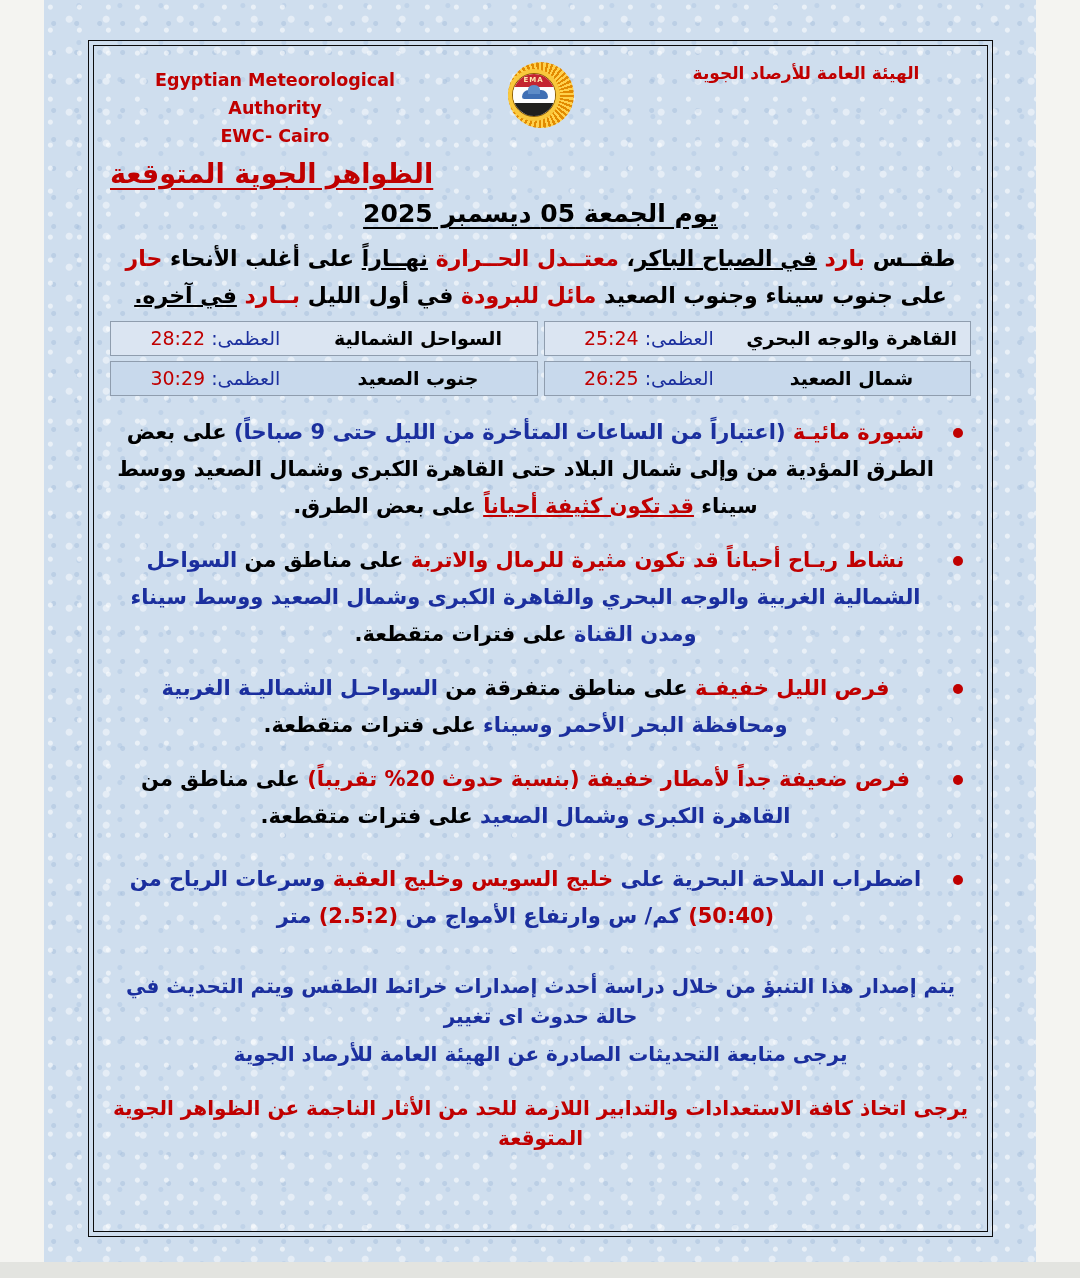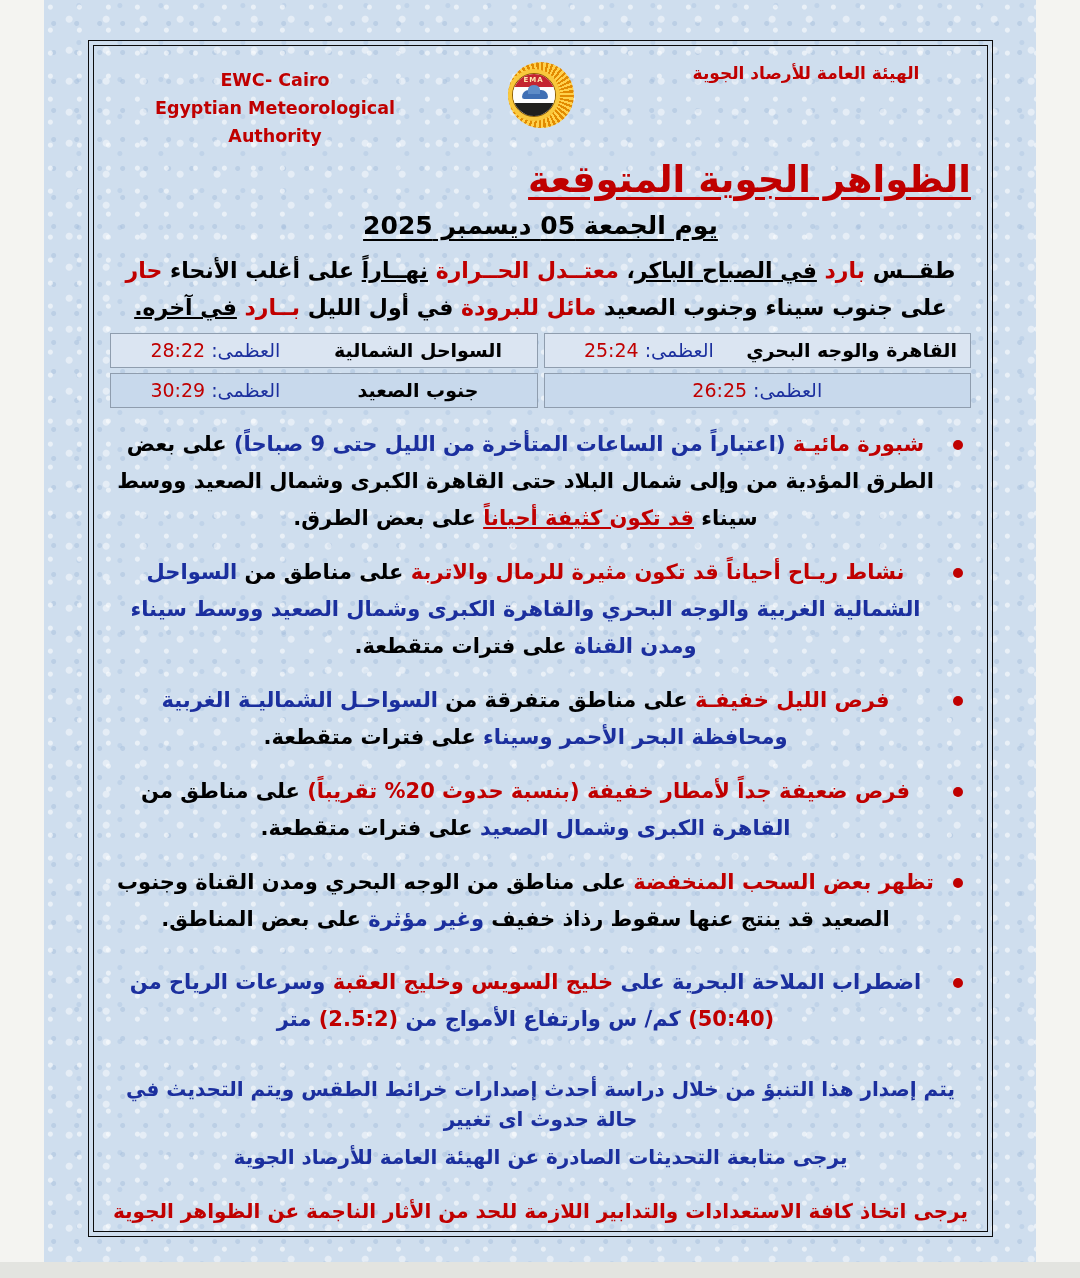--- a/index.html
+++ b/index.html
@@ -47,21 +47,21 @@
   .band-red { flex:1; background:#c42430; color:#ffe9b0; font-size:7px; font-weight:bold;
     text-align:center; line-height:13px; letter-spacing:1px; }
   .band-white { flex:1.25; background:#fdfdfd; position:relative; }
   .band-black { flex:1; background:#20201e; }
   .cloud { position:absolute; left:9px; top:3px; width:26px; height:9px; background:#3f6fb4;
     border-radius:9px 9px 3px 3px; }
   .cloud::before { content:""; position:absolute; left:6px; top:-5px; width:12px; height:9px;
     background:#5e8cc7; border-radius:50% 50% 0 0; }
 
   
-  .title { text-align:right; color:#c00000; font-size:37px; font-weight:bold;
+  .title { text-align:left; color:#c00000; font-size:27px; font-weight:bold;
     text-decoration:underline; text-underline-offset:5px; margin-top:8px; }
   .date { text-align:center; color:#000; font-size:25px; font-weight:bold;
     text-decoration:underline; text-underline-offset:5px; margin-top:10px; }
 
   
   .intro { margin:12px 2px 0 2px; text-align:center; font-size:22px; font-weight:bold;
     line-height:37px; white-space:pre-wrap; }
   .temp-heading { text-align:center; font-size:20px; font-weight:bold; margin-top:4px; }
 
   
@@ -104,22 +104,22 @@
             <div class="emblem">
               <div class="band-red">EMA</div>
               <div class="band-white">
                 <span class="cloud"></span>
               </div>
               <div class="band-black"></div>
             </div>
           </div>
         </div>
         <div class="hdr-en" dir="ltr">
+          <div>Egyptian Meteorological Authority</div>
           <div>EWC- Cairo</div>
-          <div>Egyptian Meteorological Authority</div>
         </div>
       </div>
 
       <div class="title">الظواهر الجوية المتوقعة</div>
       <div class="date">يوم الجمعة 05 ديسمبر 2025</div>
 
       <p class="intro"><span style="color: rgb(0, 0, 0);">طقــس </span><span style="color: rgb(192, 0, 0);">بارد </span><span style="color: rgb(0, 0, 0); text-decoration: underline;">في الصباح الباكر</span><span style="color: rgb(0, 0, 0);">، </span><span style="color: rgb(192, 0, 0);">معتــدل الحــرارة </span><span style="color: rgb(0, 0, 0); text-decoration: underline;">نهــاراً</span><span style="color: rgb(0, 0, 0);"> على أغلب الأنحاء </span><span style="color: rgb(192, 0, 0);">حار </span><span style="color: rgb(0, 0, 0);">على جنوب سيناء وجنوب الصعيد </span><span style="color: rgb(192, 0, 0);">مائل للبرودة </span><span style="color: rgb(0, 0, 0);">في أول الليل </span><span style="color: rgb(192, 0, 0);">بــارد </span><span style="color: rgb(0, 0, 0); text-decoration: underline;">في آخره.</span></p>
 
 
       <div class="temp-table">
@@ -128,35 +128,35 @@
             <span class="t-region">القاهرة والوجه البحري</span>
             <span class="t-max"><span class="max-label">العظمى: </span><span class="max-value" dir="ltr">25:24</span></span>
           </div>
           <div class="t-half">
             <span class="t-region">السواحل الشمالية</span>
             <span class="t-max"><span class="max-label">العظمى: </span><span class="max-value" dir="ltr">28:22</span></span>
           </div>
         </div>
         <div class="t-row r2">
           <div class="t-half">
+            <span class="t-region">شمال الصعيد</span>
             <span class="t-max"><span class="max-label">العظمى: </span><span class="max-value" dir="ltr">26:25</span></span>
           </div>
           <div class="t-half">
             <span class="t-region">جنوب الصعيد</span>
             <span class="t-max"><span class="max-label">العظمى: </span><span class="max-value" dir="ltr">30:29</span></span>
           </div>
         </div>
       </div>
 
       <ul class="bullets">
         <li><span class="bullet-dot"></span><span><span style="color: rgb(192, 0, 0);">شبورة مائيـة </span><span style="color: rgb(27, 47, 158);">(اعتباراً من الساعات المتأخرة من الليل حتى 9 صباحاً) </span><span style="color: rgb(0, 0, 0);">على بعض الطرق المؤدية من وإلى شمال البلاد حتى القاهرة الكبرى وشمال الصعيد ووسط سيناء </span><span style="color: rgb(192, 0, 0); text-decoration: underline;">قد تكون كثيفة أحياناً</span><span style="color: rgb(0, 0, 0);"> على بعض الطرق.</span></span></li>
         <li><span class="bullet-dot"></span><span><span style="color: rgb(192, 0, 0);">نشاط ريـاح أحياناً قد تكون مثيرة للرمال والاتربة </span><span style="color: rgb(0, 0, 0);">على مناطق من </span><span style="color: rgb(27, 47, 158);">السواحل الشمالية الغربية والوجه البحري والقاهرة الكبرى وشمال الصعيد ووسط سيناء ومدن القناة </span><span style="color: rgb(0, 0, 0);">على فترات متقطعة.</span></span></li>
         <li><span class="bullet-dot"></span><span><span style="color: rgb(192, 0, 0);">فرص الليل خفيفـة </span><span style="color: rgb(0, 0, 0);">على مناطق متفرقة من </span><span style="color: rgb(27, 47, 158);">السواحـل الشماليـة الغربية ومحافظة البحر الأحمر وسيناء </span><span style="color: rgb(0, 0, 0);">على فترات متقطعة.</span></span></li>
         <li><span class="bullet-dot"></span><span><span style="color: rgb(192, 0, 0);">فرص ضعيفة جداً لأمطار خفيفة (بنسبة حدوث 20% تقريباً) </span><span style="color: rgb(0, 0, 0);">على مناطق من </span><span style="color: rgb(27, 47, 158);">القاهرة الكبرى وشمال الصعيد </span><span style="color: rgb(0, 0, 0);">على فترات متقطعة.</span></span></li>
-        <li><span class="bullet-dot"></span><span><span style="color: rgb(192, 0, 0);">تظهر بعض السحب المنخفضة </span><span style="color: rgb(0, 0, 0);">على مناطق من الوجه البحري ومدن القناة وجنوب الصعيد قد ينتج عنها سقوط رذاذ خفيف </span><span style="color: rgb(27, 47, 158);">وغير مؤثرة </span><span style="color: rgb(0, 0, 0);">على بعض المناطق.</span></span></li>
         <li><span class="bullet-dot"></span><span><span style="color: rgb(27, 47, 158);">اضطراب الملاحة البحرية على </span><span style="color: rgb(192, 0, 0);">خليج السويس وخليج العقبة </span><span style="color: rgb(27, 47, 158);">وسرعات الرياح من </span><span dir="ltr" style="color: rgb(192, 0, 0); unicode-bidi: isolate;">(50:40)</span><span style="color: rgb(27, 47, 158);"> كم/ س وارتفاع الأمواج من </span><span dir="ltr" style="color: rgb(192, 0, 0); unicode-bidi: isolate;">(2.5:2)</span><span style="color: rgb(27, 47, 158);"> متر</span></span></li>
       </ul>
 
       <div class="footer">
         <div class="f-blue">يتم إصدار هذا التنبؤ من خلال دراسة أحدث إصدارات خرائط الطقس ويتم التحديث في حالة حدوث اى تغيير</div>
         <div class="f-blue">يرجى متابعة التحديثات الصادرة عن الهيئة العامة للأرصاد الجوية</div>
         <div class="f-red">يرجى اتخاذ كافة الاستعدادات والتدابير اللازمة للحد من الأثار الناجمة عن الظواهر الجوية المتوقعة</div>
 
       </div>
 

